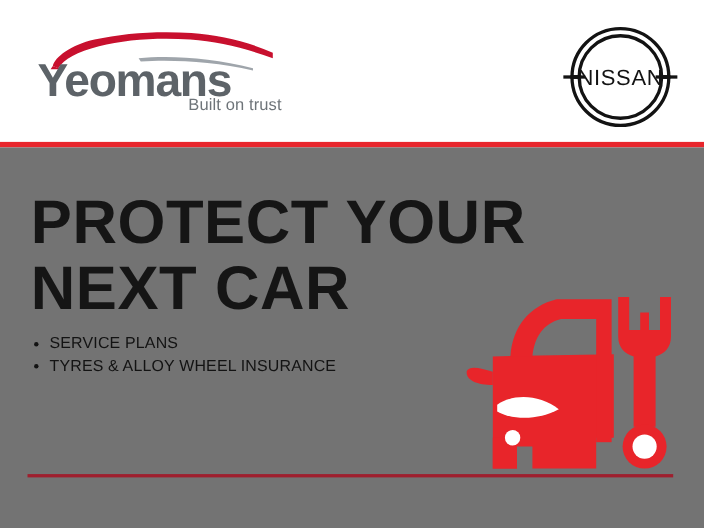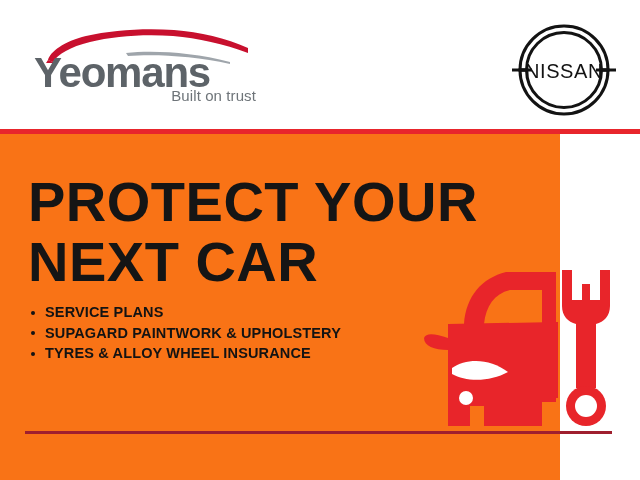--- a/index.html
+++ b/index.html
@@ -86,23 +86,23 @@
     width: 640px;
     height: 5px;
     background: #e8252c;
   }
 
   
   #main {
     position: absolute;
     left: 0;
     top: 134px;
-    width: 560px;
+    width: 640px;
     height: 346px;
-    background: #f97316;
+    background: #737373;
   }
 
   #headline {
     position: absolute;
     left: 28px;
     top: 38px;
     width: 580px;
     font-size: 56px;
     line-height: 60px;
     font-weight: 700;
@@ -119,21 +119,21 @@
     margin: 0;
     padding: 0;
     list-style: none;
     width: 420px;
   }
   #feature-list li {
     position: relative;
     padding-left: 16px;
     font-size: 14.5px;
     line-height: 20.6px;
-    font-weight: 700;
+    font-weight: 400;
     letter-spacing: 0.15px;
     color: #131313;
     white-space: nowrap;
   }
   #feature-list li::before {
     content: "";
     position: absolute;
     left: 2px;
     top: 8.5px;
     width: 4px;
@@ -193,21 +193,20 @@
     <div id="header-rule"></div>
   </div>
 
   <div id="main">
 
     <div id="headline">PROTECT YOUR
 NEXT CAR</div>
 
     <ul id="feature-list">
       <li>SERVICE PLANS</li>
-      <li>SUPAGARD PAINTWORK &amp; UPHOLSTERY</li>
       <li>TYRES &amp; ALLOY WHEEL INSURANCE</li>
     </ul>
 
     <svg id="artwork" viewBox="0 0 196 196">
       <g fill="#E8252A">
 
         <path d="M24 78 L24 180 L46 180 L46 160 L60 160 L60 180 L118 180 L118 152 L134 152 L134 136 L134 76 Z"></path>
 
         <path d="M40 78 C42 50 58 32 82 26 L132 26 L132 44 L86 44 C70 48 62 60 60 78 Z"></path>
 

